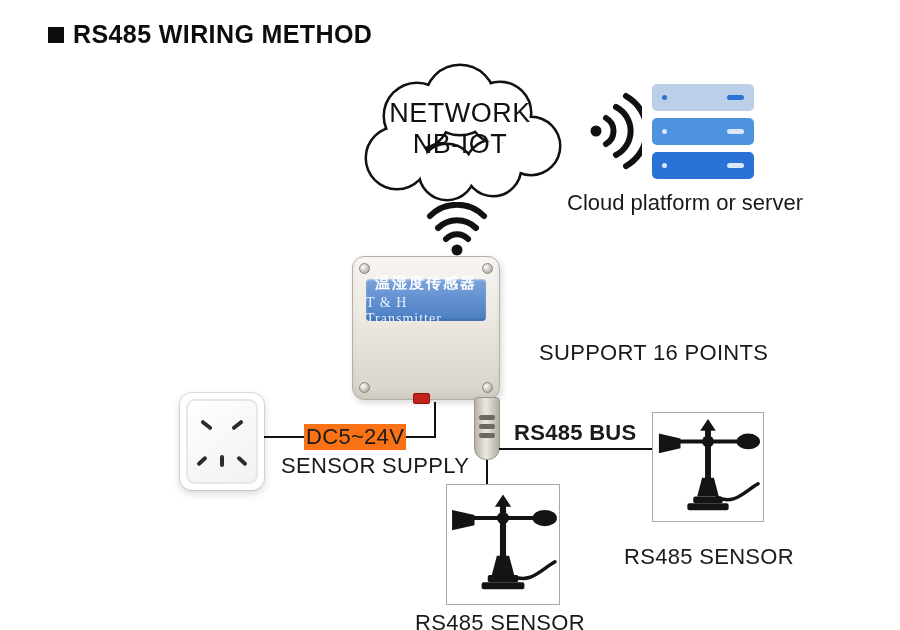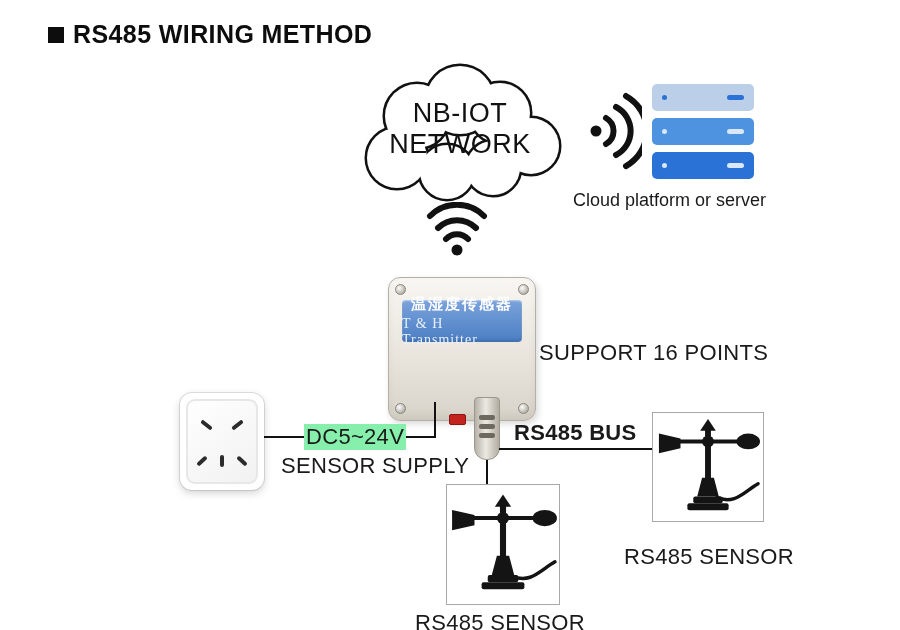--- a/index.html
+++ b/index.html
@@ -29,27 +29,27 @@
   .server-bar { position:relative; width:102px; height:27px; border-radius:5px; margin-bottom:7px; }
   .server-bar .dash { position:absolute; right:10px; top:11px; width:17px; height:5px; border-radius:3px; }
   .server-bar .dot { position:absolute; left:10px; top:11px; width:5px; height:5px; border-radius:50%; }
   .bar-top { background:#bccfe8; }
   .bar-top .dash { background:#2b72d7; } .bar-top .dot { background:#2b72d7; }
   .bar-mid { background:#4e93e0; }
   .bar-mid .dash { background:#d9e7f8; } .bar-mid .dot { background:#d9e7f8; }
   .bar-bot { background:#2b72d7; }
   .bar-bot .dash { background:#d9e7f8; } .bar-bot .dot { background:#d9e7f8; }
 
-  .server-caption { left:567px; top:190px; font-size:18px; color:#1a1a1a;margin-left:6px; }
-
-  
-  .device { left:388px; top:256px; width:146px; height:142px;
+  .server-caption { left:567px; top:190px; font-size:22px; color:#1a1a1a; }
+
+  
+  .device { left:352px; top:256px; width:146px; height:142px;
     background:linear-gradient(180deg,#f8f6f2 0%,#e9e5dd 55%,#d8d3c9 100%);
     border:1px solid #b5b0a5; border-radius:12px;
-    box-shadow:2px 3px 6px rgba(0,0,0,0.15), inset 0 -5px 9px rgba(0,0,0,0.05);margin-top:21px; }
+    box-shadow:2px 3px 6px rgba(0,0,0,0.15), inset 0 -5px 9px rgba(0,0,0,0.05); }
   .screw { position:absolute; width:9px; height:9px; border-radius:50%;
     background:radial-gradient(circle at 35% 35%, #fdfdfc, #99948a); border:1px solid #8c877d; }
   .screw.tl { left:6px;  top:6px; }  .screw.tr { right:6px; top:6px; }
   .screw.bl { left:6px;  bottom:6px; } .screw.br { right:6px; bottom:6px; }
   .device-band { position:absolute; left:13px; right:13px; top:22px; height:42px;
     border-radius:4px; background:linear-gradient(180deg,#7ba3dc,#4a7ec3);
     box-shadow:inset 0 1px 2px rgba(255,255,255,0.5), inset 0 -2px 3px rgba(0,0,0,0.15);
     display:flex; flex-direction:column; align-items:center; justify-content:center; }
   .band-cn { font-size:15px; font-weight:700; color:#ffffff; letter-spacing:2px; }
   .band-en { font-size:14px; color:#e8f0fb; letter-spacing:1px; margin-top:2px;
@@ -79,21 +79,21 @@
   .wire-v { width:2px; }
   .w-psu1 { left:264px; top:436px; width:42px; }
   .w-psu2 { left:406px; top:436px; width:30px; }
   .w-psu3 { left:434px; top:402px; height:35px; }
   .w-bus  { left:499px; top:448px; width:153px; }
   .w-drop { left:486px; top:460px; height:24px; }
 
   
   .diagram-label { font-size:22px; color:#1a1a1a; letter-spacing:0.3px; white-space:nowrap; }
   .lbl-support { left:539px; top:340px; }
-  .lbl-dc { left:304px; top:424px; background:#86efac; padding:0 2px; }
+  .lbl-dc { left:304px; top:424px; background:#f97316; padding:0 2px; }
   .lbl-ps { left:281px; top:453px; }
   .lbl-bus { left:514px; top:420px;font-weight:bold; }
   .lbl-sensor-right { left:624px; top:544px; }
   .lbl-sensor-bottom { left:415px; top:610px; }
 
   
   .sensor-box { background:#ffffff; border:1px solid #a8a8a8; }
   .sensor-box svg { display:block; width:100%; height:100%; }
   .box-right { left:652px; top:412px; width:110px; height:108px; }
   .box-bottom { left:446px; top:484px; width:112px; height:119px; }
@@ -123,22 +123,22 @@
         <circle cx="62" cy="100" r="30"></circle>
           <circle cx="82" cy="58" r="32"></circle>
         <circle cx="125" cy="42" r="34"></circle>
           <circle cx="165" cy="55" r="30"></circle>
         <circle cx="196" cy="88" r="28"></circle>
           <circle cx="158" cy="110" r="27"></circle>
         <circle cx="112" cy="114" r="27"></circle>
       </g>
     </svg>
     <div class="cloud-text">
+      <div>NETWORK</div>
       <div>NB-IOT</div>
-      <div>NETWORK</div>
     </div>
   </div>
 
   <svg class="abs signal-right" width="58" height="78" viewBox="0 0 58 78">
     <circle cx="12" cy="39" r="5.5" fill="#111"></circle>
     <g fill="none" stroke="#111" stroke-width="6" stroke-linecap="round">
       <path d="M22,26 A 15 15 0 0 1 22,52"></path>
       <path d="M32,15 A 27 27 0 0 1 32,63"></path>
       <path d="M42,4  A 40 40 0 0 1 42,74"></path>
     </g>

